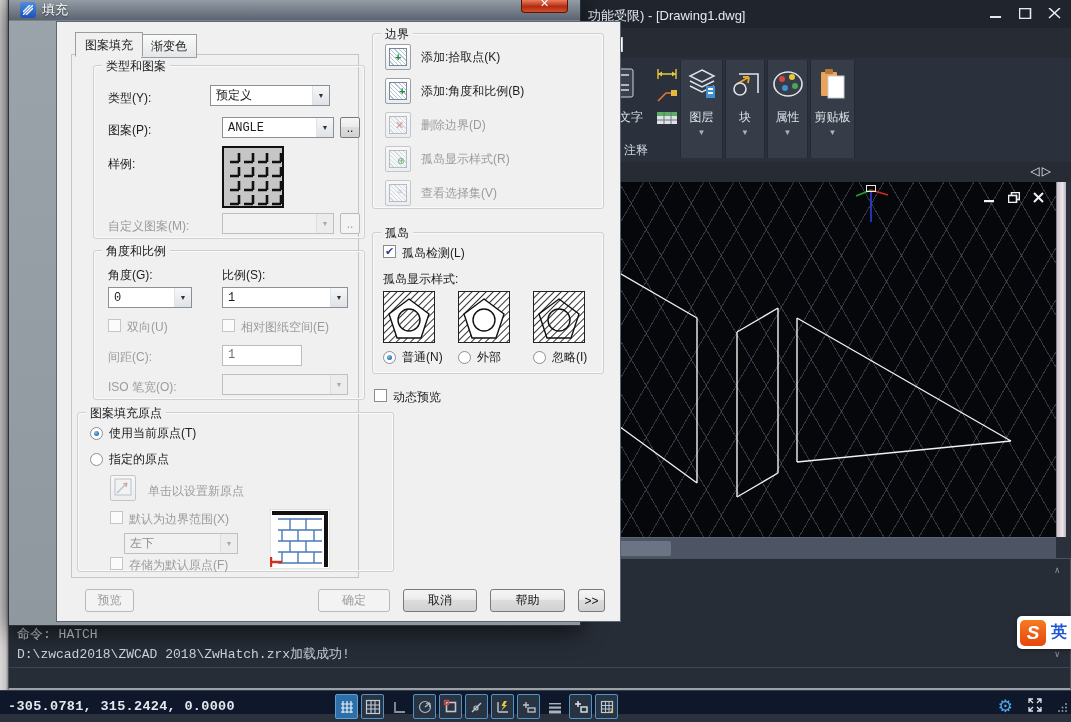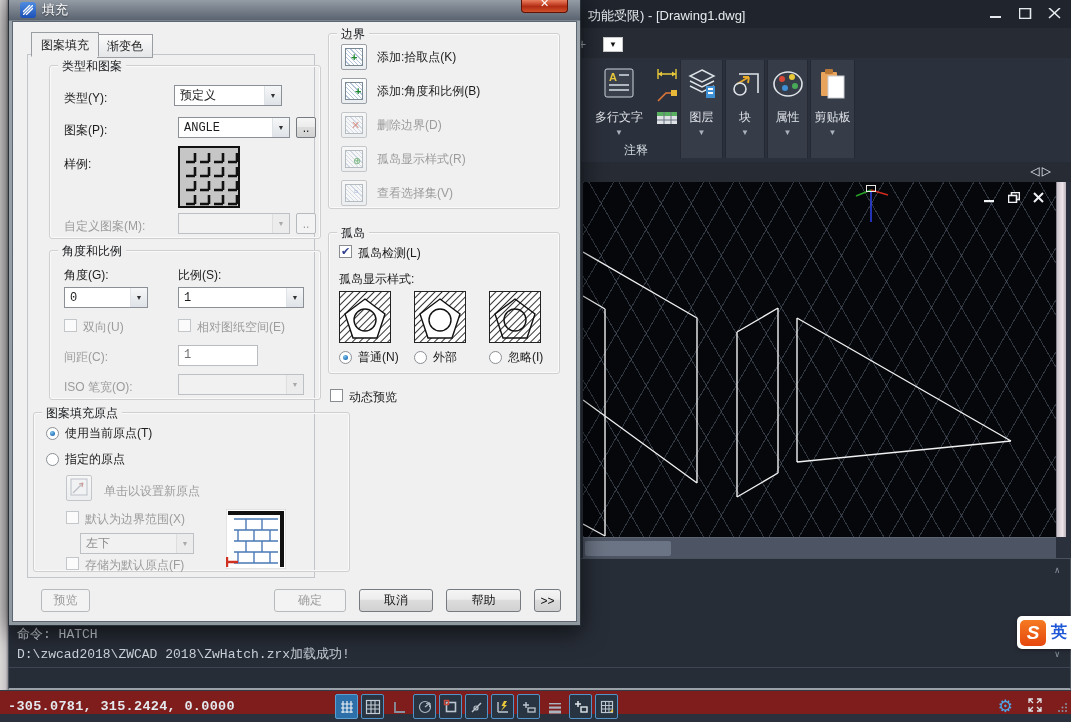--- a/index.html
+++ b/index.html
@@ -47,21 +47,21 @@
   .hthumb { position:absolute; left:2px; top:3px; width:86px; height:15px; background:#6b7484; border-radius:2px; }
 
   
   .cmdwin { left:8px; top:558px; width:1063px; height:132px; background:#272d37; border:1px solid #4a525e; border-bottom:2px solid #9aa1a8; color:#ccd3da; font-family:"Liberation Mono","DejaVu Sans Mono",monospace; font-size:13px; }
   .cmdline1 { position:absolute; left:8px; top:66px; white-space:pre; }
   .cmdline2 { position:absolute; left:8px; top:86px; white-space:pre; }
   .cmdsep { position:absolute; left:0; top:108px; width:100%; height:1px; background:#3e4653; }
   .cmdchev { position:absolute; right:10px; color:#8a94a0; font-size:9px; }
 
   
-  .statusbar { left:0; top:690px; width:1071px; height:24px; background:#7f1d1d; border-top:1px solid #343b46; color:#e4e9ee; }
+  .statusbar { left:0; top:690px; width:1071px; height:24px; background:#0f172a; border-top:1px solid #343b46; color:#e4e9ee; }
   .coords { position:absolute; left:8px; top:8px; font-weight:bold; font-size:13.5px; letter-spacing:.3px; }
   .stgroup { position:absolute; left:335px; top:3px; display:flex; gap:3px; align-items:center; }
   .sticon { width:23px; height:25px; display:flex; align-items:center; justify-content:center; border:1px solid transparent; border-radius:2px; }
   .sticon.on { border-color:#4f93c9; background:#283442; }
   .sticon.fill { border-color:#5aa0d4; background:#2d6fa9; }
   .stright { position:absolute; right:28px; top:5px; display:flex; gap:14px; align-items:center; }
   .gear { color:#4da6e8; font-size:17px; }
   .grip { position:absolute; right:3px; bottom:3px; width:10px; height:10px; }
 
   
@@ -73,21 +73,21 @@
   .dialog { left:8px; top:-5px; width:573px; height:631px; border-radius:6px 6px 0 0;
             background:linear-gradient(180deg,#a3aab2,#79828d 14px,#5a6470 25px,#9aa2aa 26px,#8f979f);
             box-shadow:0 6px 24px rgba(0,0,0,.65), inset 0 0 0 1px rgba(25,30,38,.85); padding:26px 4px 4px 4px; }
   .dlg-title { position:absolute; left:12px; top:6px; display:flex; align-items:center; gap:6px; color:#fff; font-size:13px; text-shadow:0 1px 2px rgba(0,0,0,.6); }
   .dlg-ico { width:16px; height:16px; border-radius:3px; background:linear-gradient(#4f8de0,#1c50b8); display:flex; align-items:center; justify-content:center; }
   .dlg-close { position:absolute; top:1px; right:13px; width:47px; height:17px;
                background:linear-gradient(#f4b29c,#e06a4b 35%,#b12c12 65%,#d0512c);
                border:1px solid #5f1206; border-top:none; border-radius:0 0 4px 4px;
                color:#fff; font-weight:bold; font-size:11px; text-align:center; line-height:15px;
                box-shadow:inset 0 1px 0 rgba(255,255,255,.5); }
-  .dlg-body { width:100%; height:100%; background:#f0f0f0; border:1px solid #5d6774; position:relative; color:#1c1c1c; }
+  .dlg-body { width:100%; height:100%; background:#f0f0f0; border:1px solid #5d6774; position:relative; color:#1c1c1c;margin-left:44px; }
 
   .tabpage { position:absolute; left:14px; top:32px; width:288px; height:524px; border:1px solid #c2c6ca; background:#f0f0f0; }
   .tab { position:absolute; font-size:12px; padding:3px 9px 2px 9px; border:1px solid #9a9ea3; background:linear-gradient(#fbfbfb,#e4e6e8); z-index:1; }
   .tab.active { top:10px; background:#f0f0f0; border-bottom:1px solid #f0f0f0; z-index:3; padding-top:4px; }
   .tab.idle { top:12px; z-index:1; }
 
   .group { position:absolute; border:1px solid #cfcfcf; border-radius:3px; box-shadow:inset 0 0 0 1px #fafafa; }
   .glabel { position:absolute; top:-8px; left:8px; background:#f0f0f0; padding:0 4px; color:#16181c; }
   .flabel { position:absolute; white-space:nowrap; }
   .flabel.dis, .dis-t { color:#9c9c9c; }
@@ -402,21 +402,21 @@
 
   <div class="dlg-body">
 
     <div class="tabpage"></div>
     <div class="tab active" style="left:18px;"><span>图案填充</span></div>
     <div class="tab idle" style="left:84px;"><span>渐变色</span></div>
 
     <div class="group" style="left:36px; top:43px; width:272px; height:174px;">
       <span class="glabel">类型和图案</span>
       <span class="flabel" style="left:14px; top:24px;">类型(Y):</span>
-      <div class="combo" style="left:124px; top:19px; width:108px;gap:28px;">
+      <div class="combo" style="left:116px; top:19px; width:120px;gap:28px;">
         <span class="val">预定义</span>
           <span class="arr">▼</span>
       </div>
       <span class="flabel" style="left:14px; top:56px;">图案(P):</span>
       <div class="combo" style="left:128px; top:51px; width:112px;">
         <span class="val mono">ANGLE</span>
           <span class="arr">▼</span>
       </div>
       <div class="btn sqbtn" style="left:246px; top:51px; width:20px; height:21px;">
           <span>..</span>

